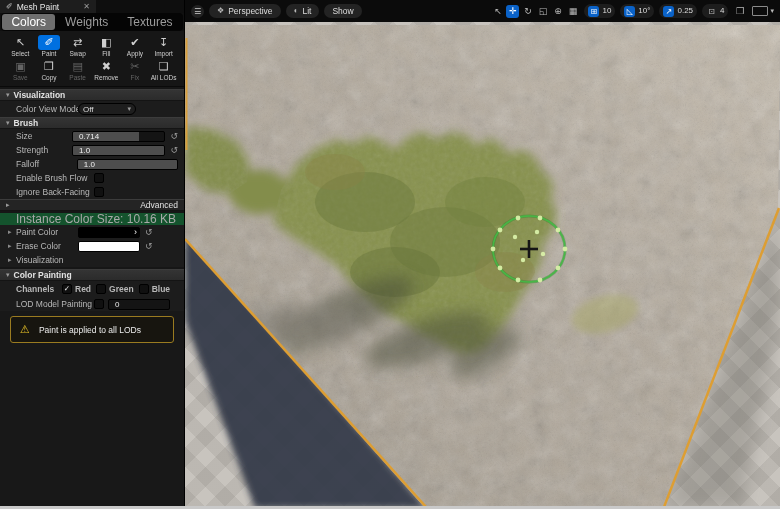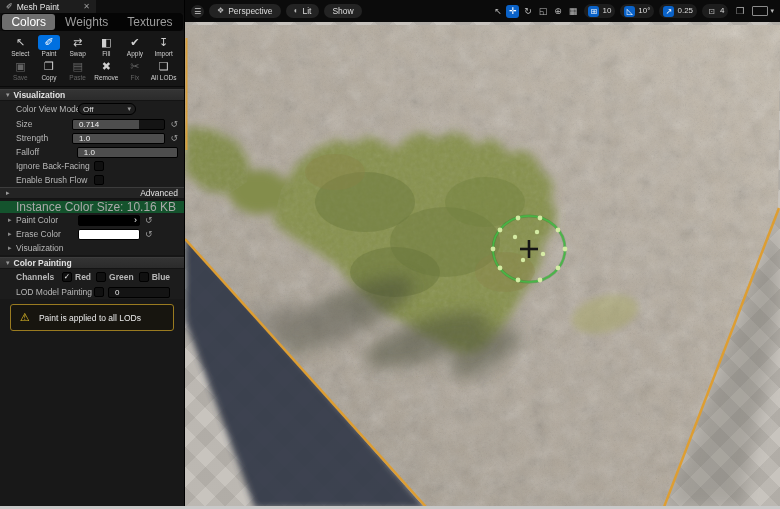--- a/index.html
+++ b/index.html
@@ -151,20 +151,24 @@
       <span>Visualization</span>
     </div>
     <div class="prow" style="height:16px;">
       <span class="plabel">Color View Mode</span>
       <div class="dd">
         <span>Off</span>
         <span class="ar">▾</span>
       </div>
     </div>
 
+    <div class="cat">
+      <span class="ar">▾</span>
+      <span>Brush</span>
+    </div>
     <div class="prow">
       <span class="plabel">Size</span>
       <div class="spin">
         <div class="fill" style="width:72%;"></div>
         <span class="sval">0.714</span>
       </div>
       <span class="reset">↺</span>
     </div>
     <div class="prow">
       <span class="plabel">Strength</span>
@@ -175,25 +179,25 @@
       <span class="reset">↺</span>
     </div>
     <div class="prow">
       <span class="plabel">Falloff</span>
       <div class="spin">
         <div class="fill" style="width:100%;"></div>
         <span class="sval">1.0</span>
       </div>
     </div>
     <div class="prow">
+      <span class="plabel" style="width:78px;">Enable Brush Flow</span>
+      <span class="cb"></span>
+    </div>
+    <div class="prow">
       <span class="plabel" style="width:78px;">Ignore Back-Facing</span>
-      <span class="cb"></span>
-    </div>
-    <div class="prow">
-      <span class="plabel" style="width:78px;">Enable Brush Flow</span>
       <span class="cb"></span>
     </div>
 
     <div class="cat" style="background:#242424;font-weight:normal;justify-content:space-between;">
       <span class="ar">▸</span>
       <span>Advanced</span>
     </div>
 
     <div class="gap2"></div>
 

